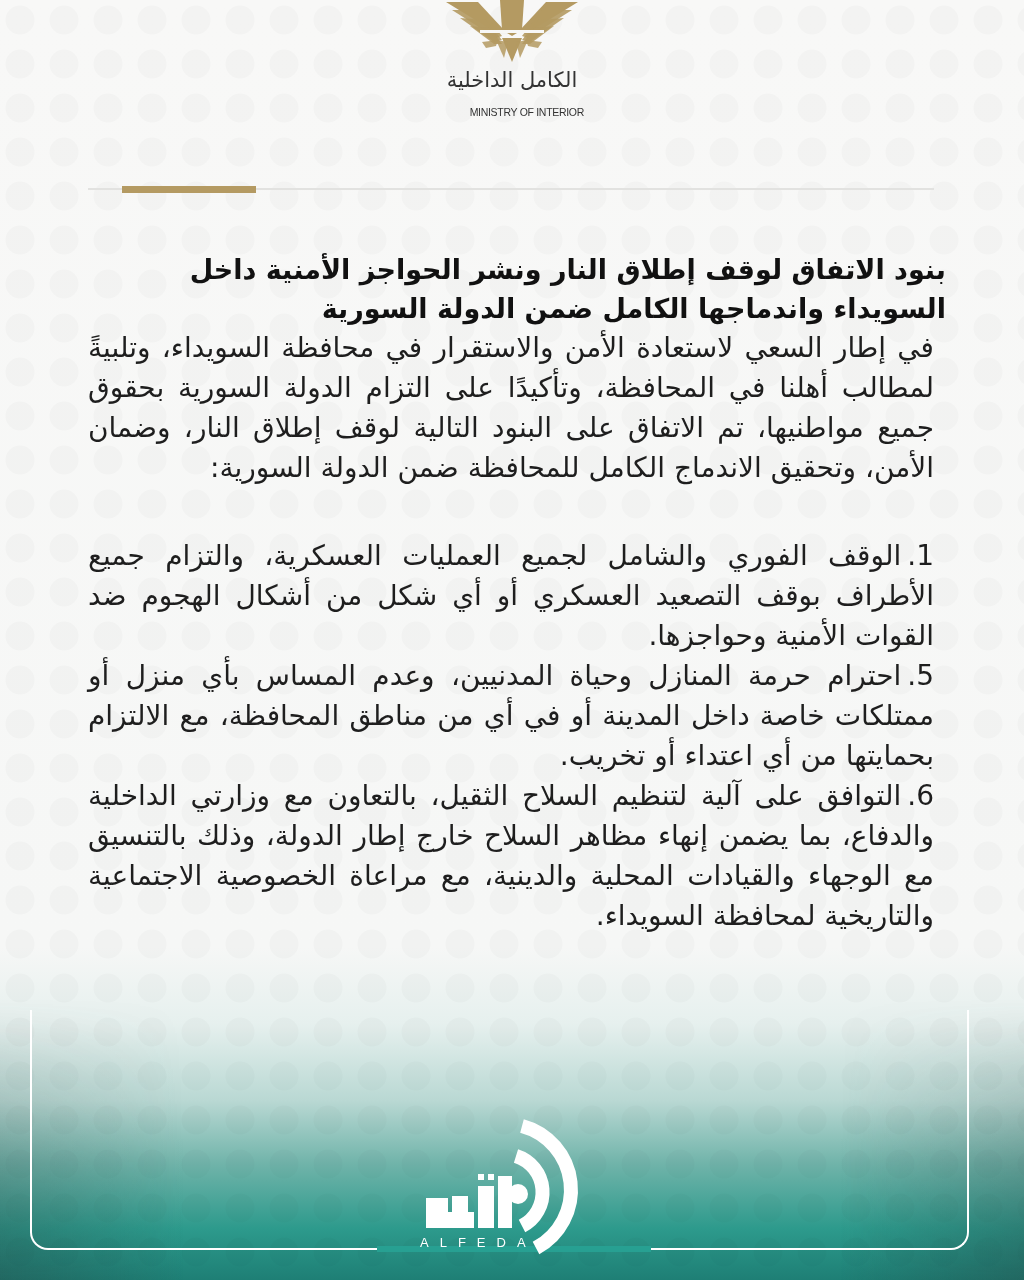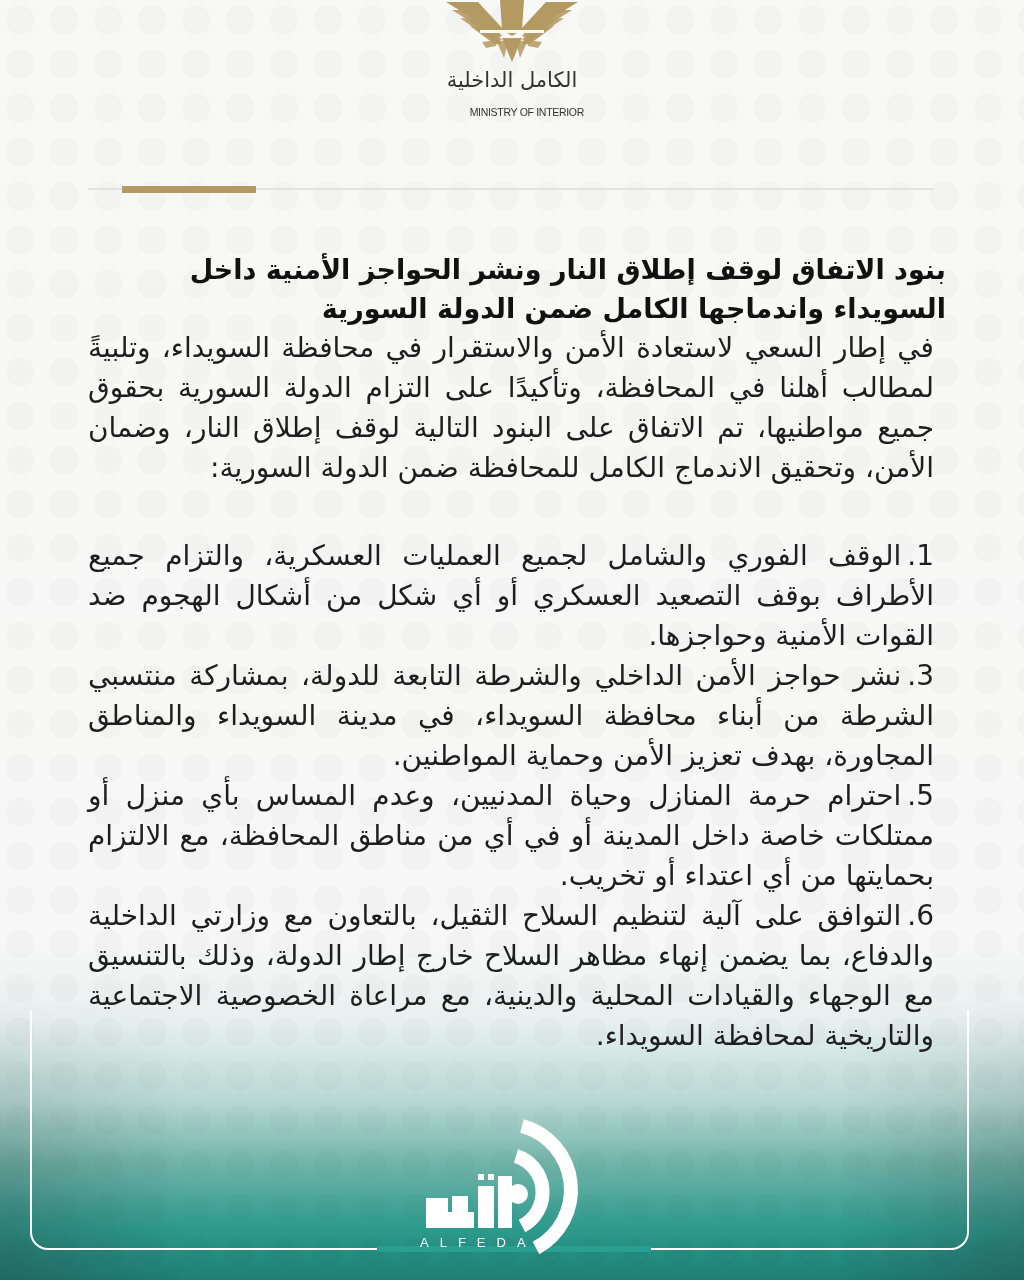--- a/index.html
+++ b/index.html
@@ -101,21 +101,20 @@
 
 <div class="divider"></div>
 <div class="divider-accent"></div>
 
 <h1 class="title" style="margin:12px;">بنود الاتفاق لوقف إطلاق النار ونشر الحواجز الأمنية داخل السويداء واندماجها الكامل ضمن الدولة السورية</h1>
 
 <p class="intro" style="margin:0;">في إطار السعي لاستعادة الأمن والاستقرار في محافظة السويداء، وتلبيةً لمطالب أهلنا في المحافظة، وتأكيدًا على التزام الدولة السورية بحقوق جميع مواطنيها، تم الاتفاق على البنود التالية لوقف إطلاق النار، وضمان الأمن، وتحقيق الاندماج الكامل للمحافظة ضمن الدولة السورية:</p>
 
 <div class="items">
   <p><span class="num">1.</span><span>الوقف الفوري والشامل لجميع العمليات العسكرية، والتزام جميع الأطراف بوقف التصعيد العسكري أو أي شكل من أشكال الهجوم ضد القوات الأمنية وحواجزها.</span></p>
-  <p><span class="num">3.</span><span>نشر حواجز الأمن الداخلي والشرطة التابعة للدولة، بمشاركة منتسبي الشرطة من أبناء محافظة السويداء، في مدينة السويداء والمناطق المجاورة، بهدف تعزيز الأمن وحماية المواطنين.</span></p>
   <p><span class="num">5.</span><span>احترام حرمة المنازل وحياة المدنيين، وعدم المساس بأي منزل أو ممتلكات خاصة داخل المدينة أو في أي من مناطق المحافظة، مع الالتزام بحمايتها من أي اعتداء أو تخريب.</span></p>
   <p><span class="num">6.</span><span>التوافق على آلية لتنظيم السلاح الثقيل، بالتعاون مع وزارتي الداخلية والدفاع، بما يضمن إنهاء مظاهر السلاح خارج إطار الدولة، وذلك بالتنسيق مع الوجهاء والقيادات المحلية والدينية، مع مراعاة الخصوصية الاجتماعية والتاريخية لمحافظة السويداء.</span></p>
 </div>
 
 <div class="frame"></div>
 <div class="frame-gap-mask"></div>
 
 <svg class="logo" viewBox="0 0 190 140">
   <g fill="none" stroke="#ffffff" stroke-width="14">
     <path d="M104 10 A66 66 0 0 1 118 132"></path>

